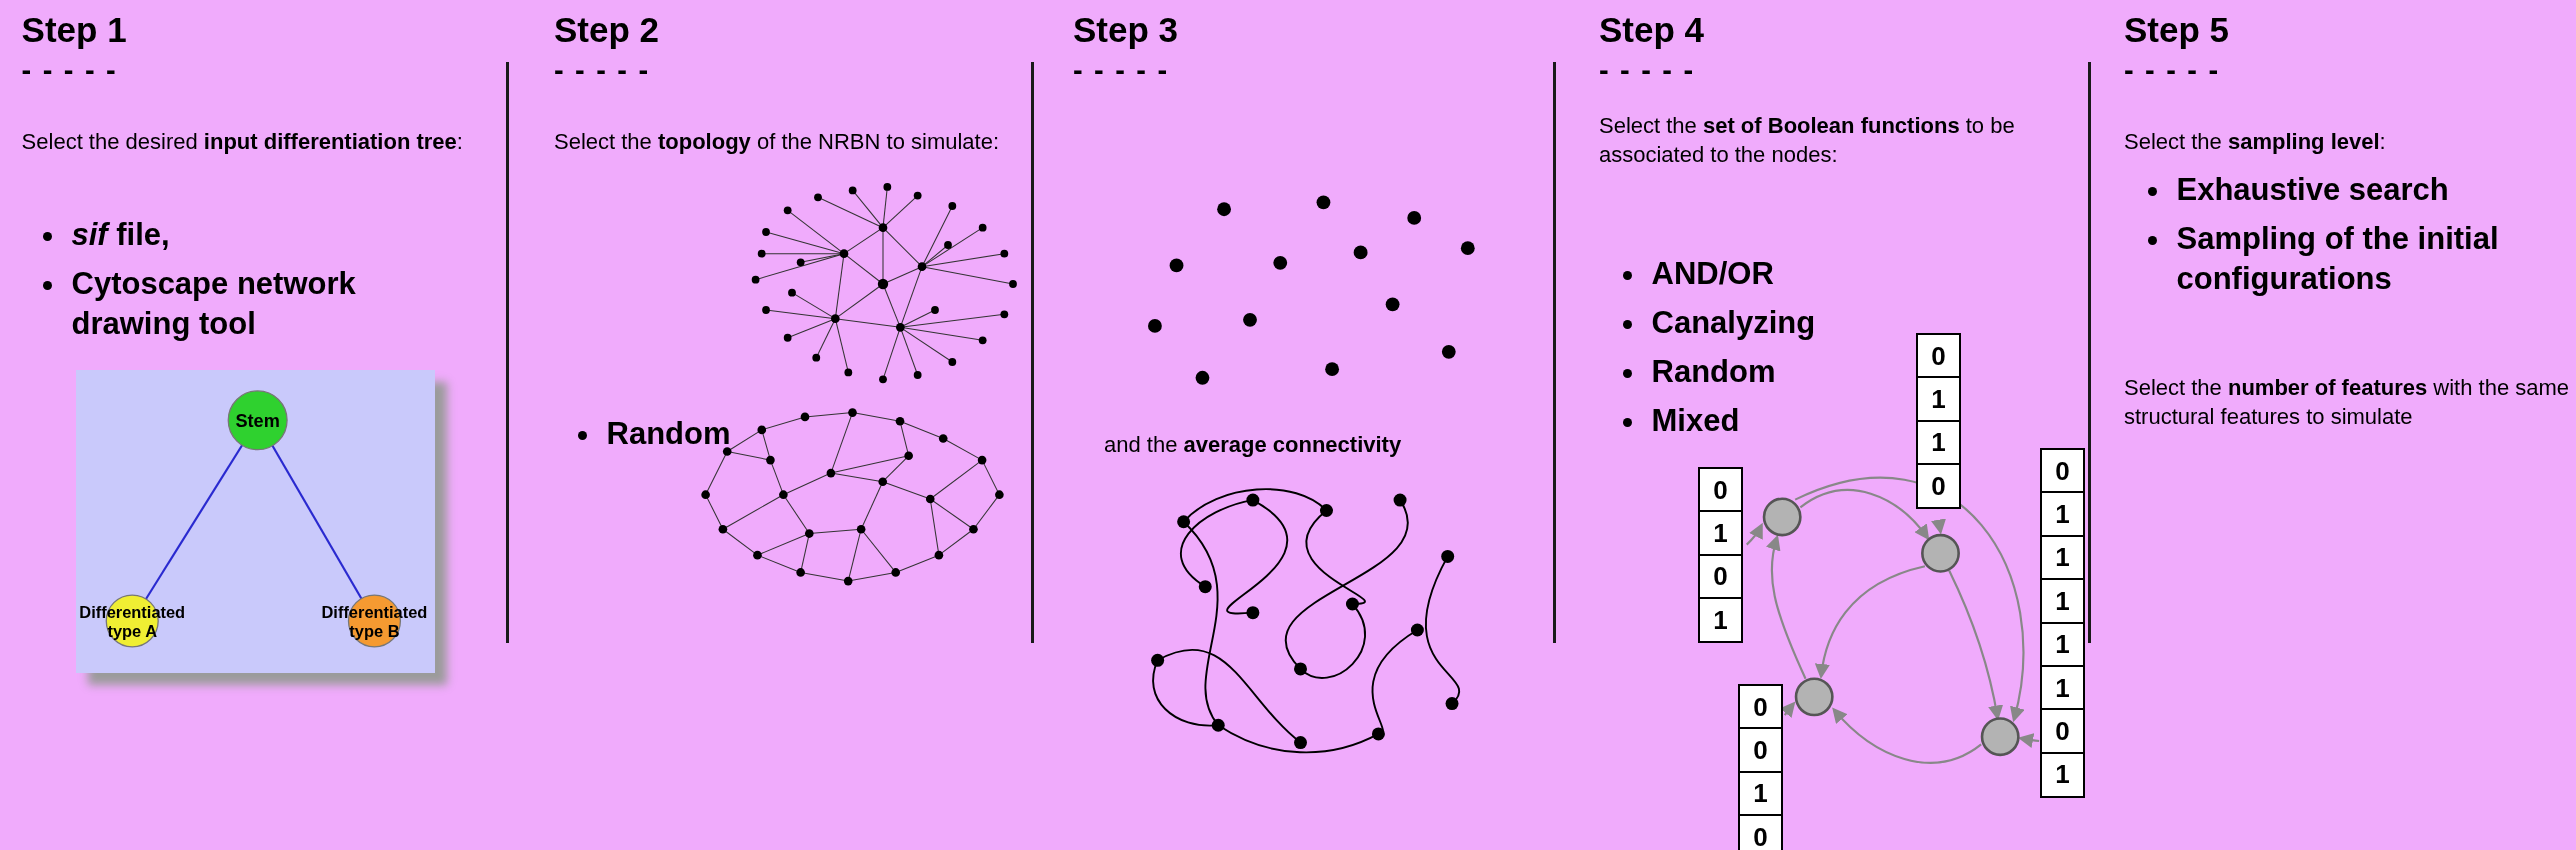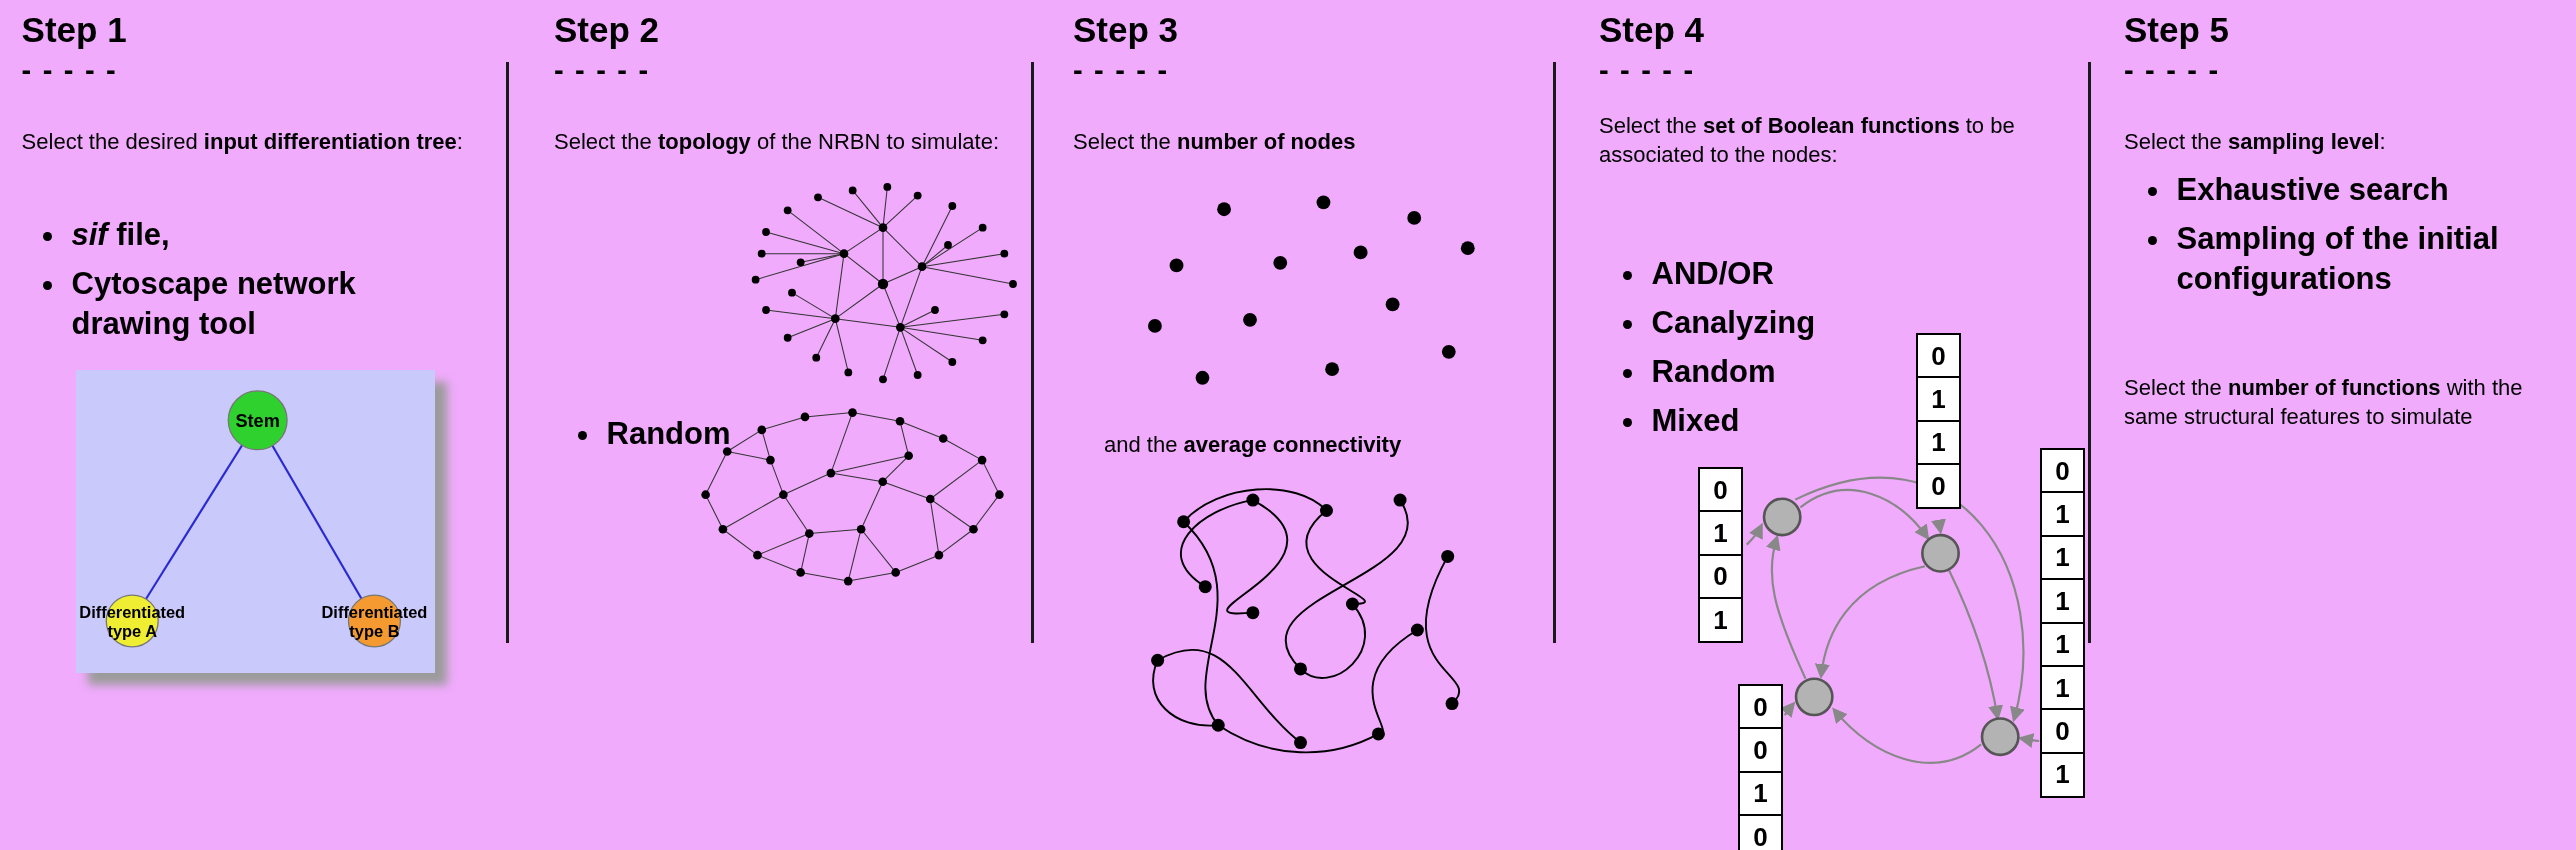--- a/index.html
+++ b/index.html
@@ -214,21 +214,20 @@
         <circle cx="200" cy="160" r="5"></circle>
       <circle cx="140" cy="165" r="5"></circle>
         <circle cx="255" cy="75" r="5"></circle>
         <circle cx="95" cy="80" r="5"></circle>
     </g>
   </svg>
 
   <div class="col-title" style="left:1073px; top:10.4px">Step 3</div>
   <div class="dashes" style="left:1073px; top:54px">- - - - -</div>
 
-  <p class="para" style="left:1073px; top:128px; width:467px"><span>Select the </span><b>number of nodes</b><span></span></p>
 
   <svg class="net" style="left:1129px; top:183px" width="363" height="221" viewBox="0 0 420 255">
     <g fill="#000">
       <circle cx="110" cy="30" r="8"></circle>
         <circle cx="225" cy="22" r="8"></circle>
         <circle cx="330" cy="40" r="8"></circle>
       <circle cx="55" cy="95" r="8"></circle>
         <circle cx="175" cy="92" r="8"></circle>
         <circle cx="268" cy="80" r="8"></circle>
       <circle cx="392" cy="75" r="8"></circle>
@@ -350,16 +349,16 @@
   <div class="col-title" style="left:2124px; top:10.4px">Step 5</div>
   <div class="dashes" style="left:2124px; top:54px">- - - - -</div>
 
   <p class="para" style="left:2124px; top:128px; width:441px"><span>Select the </span><b>sampling level</b><span>:</span></p>
 
   <ul class="blist" style="left:2131px; top:170px; width:398px">
     <li><span>Exhaustive search</span></li>
     <li><span>Sampling of the initial configurations</span></li>
   </ul>
 
-  <p class="para" style="left:2124px; top:374px; width:450px"><span>Select the </span><b>number of functions</b><span> with the same structural features to simulate</span></p>
+  <p class="para" style="left:2124px; top:374px; width:450px"><span>Select the </span><b>number of features</b><span> with the same structural features to simulate</span></p>
 
 </div>
 
 
 </body></html>

